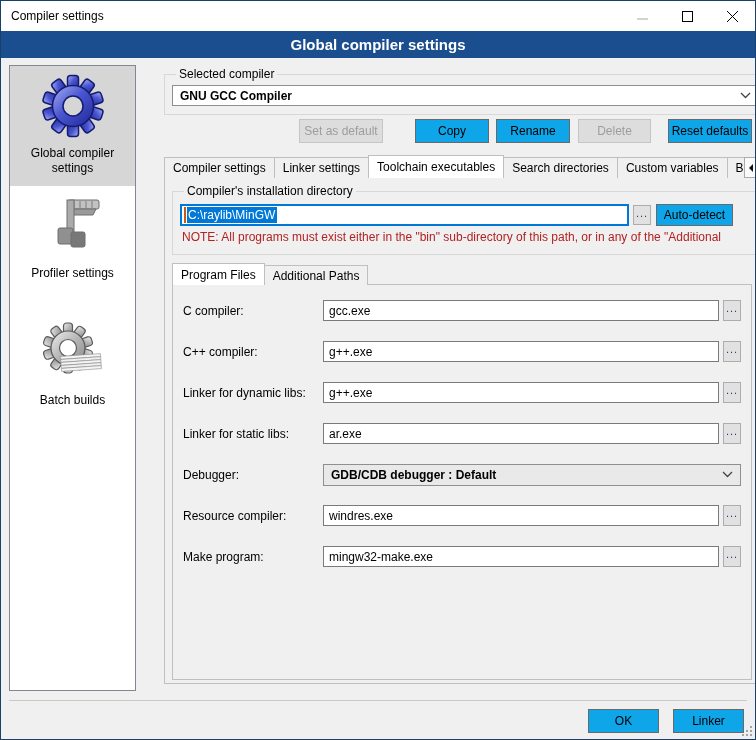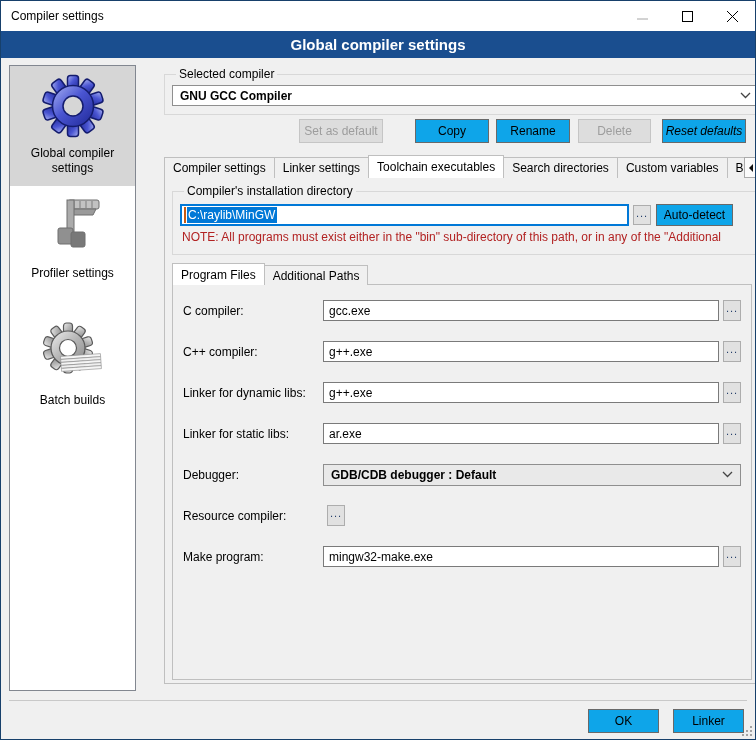--- a/index.html
+++ b/index.html
@@ -44,21 +44,21 @@
   .gray-combo { background:#E9E9E9; }
 
   .btn { height:24px; background:#0ea5e9; border:1px solid #696969; font-size:12px;
     display:flex; align-items:center; justify-content:center; font-family:"Liberation Sans",sans-serif; }
   .btn.disabled { background:#DDDDDD; border-color:#C5C5C5; color:#9D9D9D; }
   .btn-row { margin-top:4px; display:flex; height:24px; }
   .btn-row .b-setdef { margin-left:135px; width:84px;text-align:right; }
   .btn-row .b-copy  { margin-left:32px; width:74px; }
   .btn-row .b-ren   { margin-left:7px;  width:74px; }
   .btn-row .b-del   { margin-left:8px;  width:73px; }
-  .btn-row .b-reset { margin-left:11px; width:84px;font-style:italic; }
+  .btn-row .b-reset { margin-left:17px; width:84px; }
 
   
   .tabbar { margin-top:12px; display:flex; align-items:flex-end; height:23px; position:relative; z-index:2; }
   .tab { height:21px; padding:0 8px; background:#F0F0F0; border:1px solid #BFBFBF; border-bottom:none;
     display:flex; align-items:center; margin-right:-1px; white-space:nowrap; }
   .tab.active { height:23px; background:#FFFFFF; position:relative; z-index:3; }
   .tab.clipped { width:39px; overflow:hidden; flex-shrink:1; }
   .tab-arrows { margin-left:auto; display:flex; gap:1px; }
   .arrow-btn { width:15px; height:21px; background:#FBFBFB; border:1px solid #ABABAB;
     display:flex; align-items:center; justify-content:center; font-size:8px; color:#111; }
@@ -305,20 +305,21 @@
             <div class="combo gray-combo prog-combo">
               <span class="combo-text">GDB/CDB debugger : Default</span>
               <svg width="11" height="7">
                   <path d="M1 1 L5.5 5.5 L10 1" stroke="#444" stroke-width="1.3" fill="none"></path>
                 </svg>
             </div>
           </div>
 
           <div class="prog-row">
             <span class="prog-label">Resource compiler:</span>
+            <input class="prog-input" value="windres.exe" style="">
             <div class="browse prog-browse">...</div>
           </div>
 
           <div class="prog-row">
             <span class="prog-label">Make program:</span>
             <input class="prog-input" value="mingw32-make.exe" style="">
             <div class="browse prog-browse">...</div>
           </div>
 
         </div>

